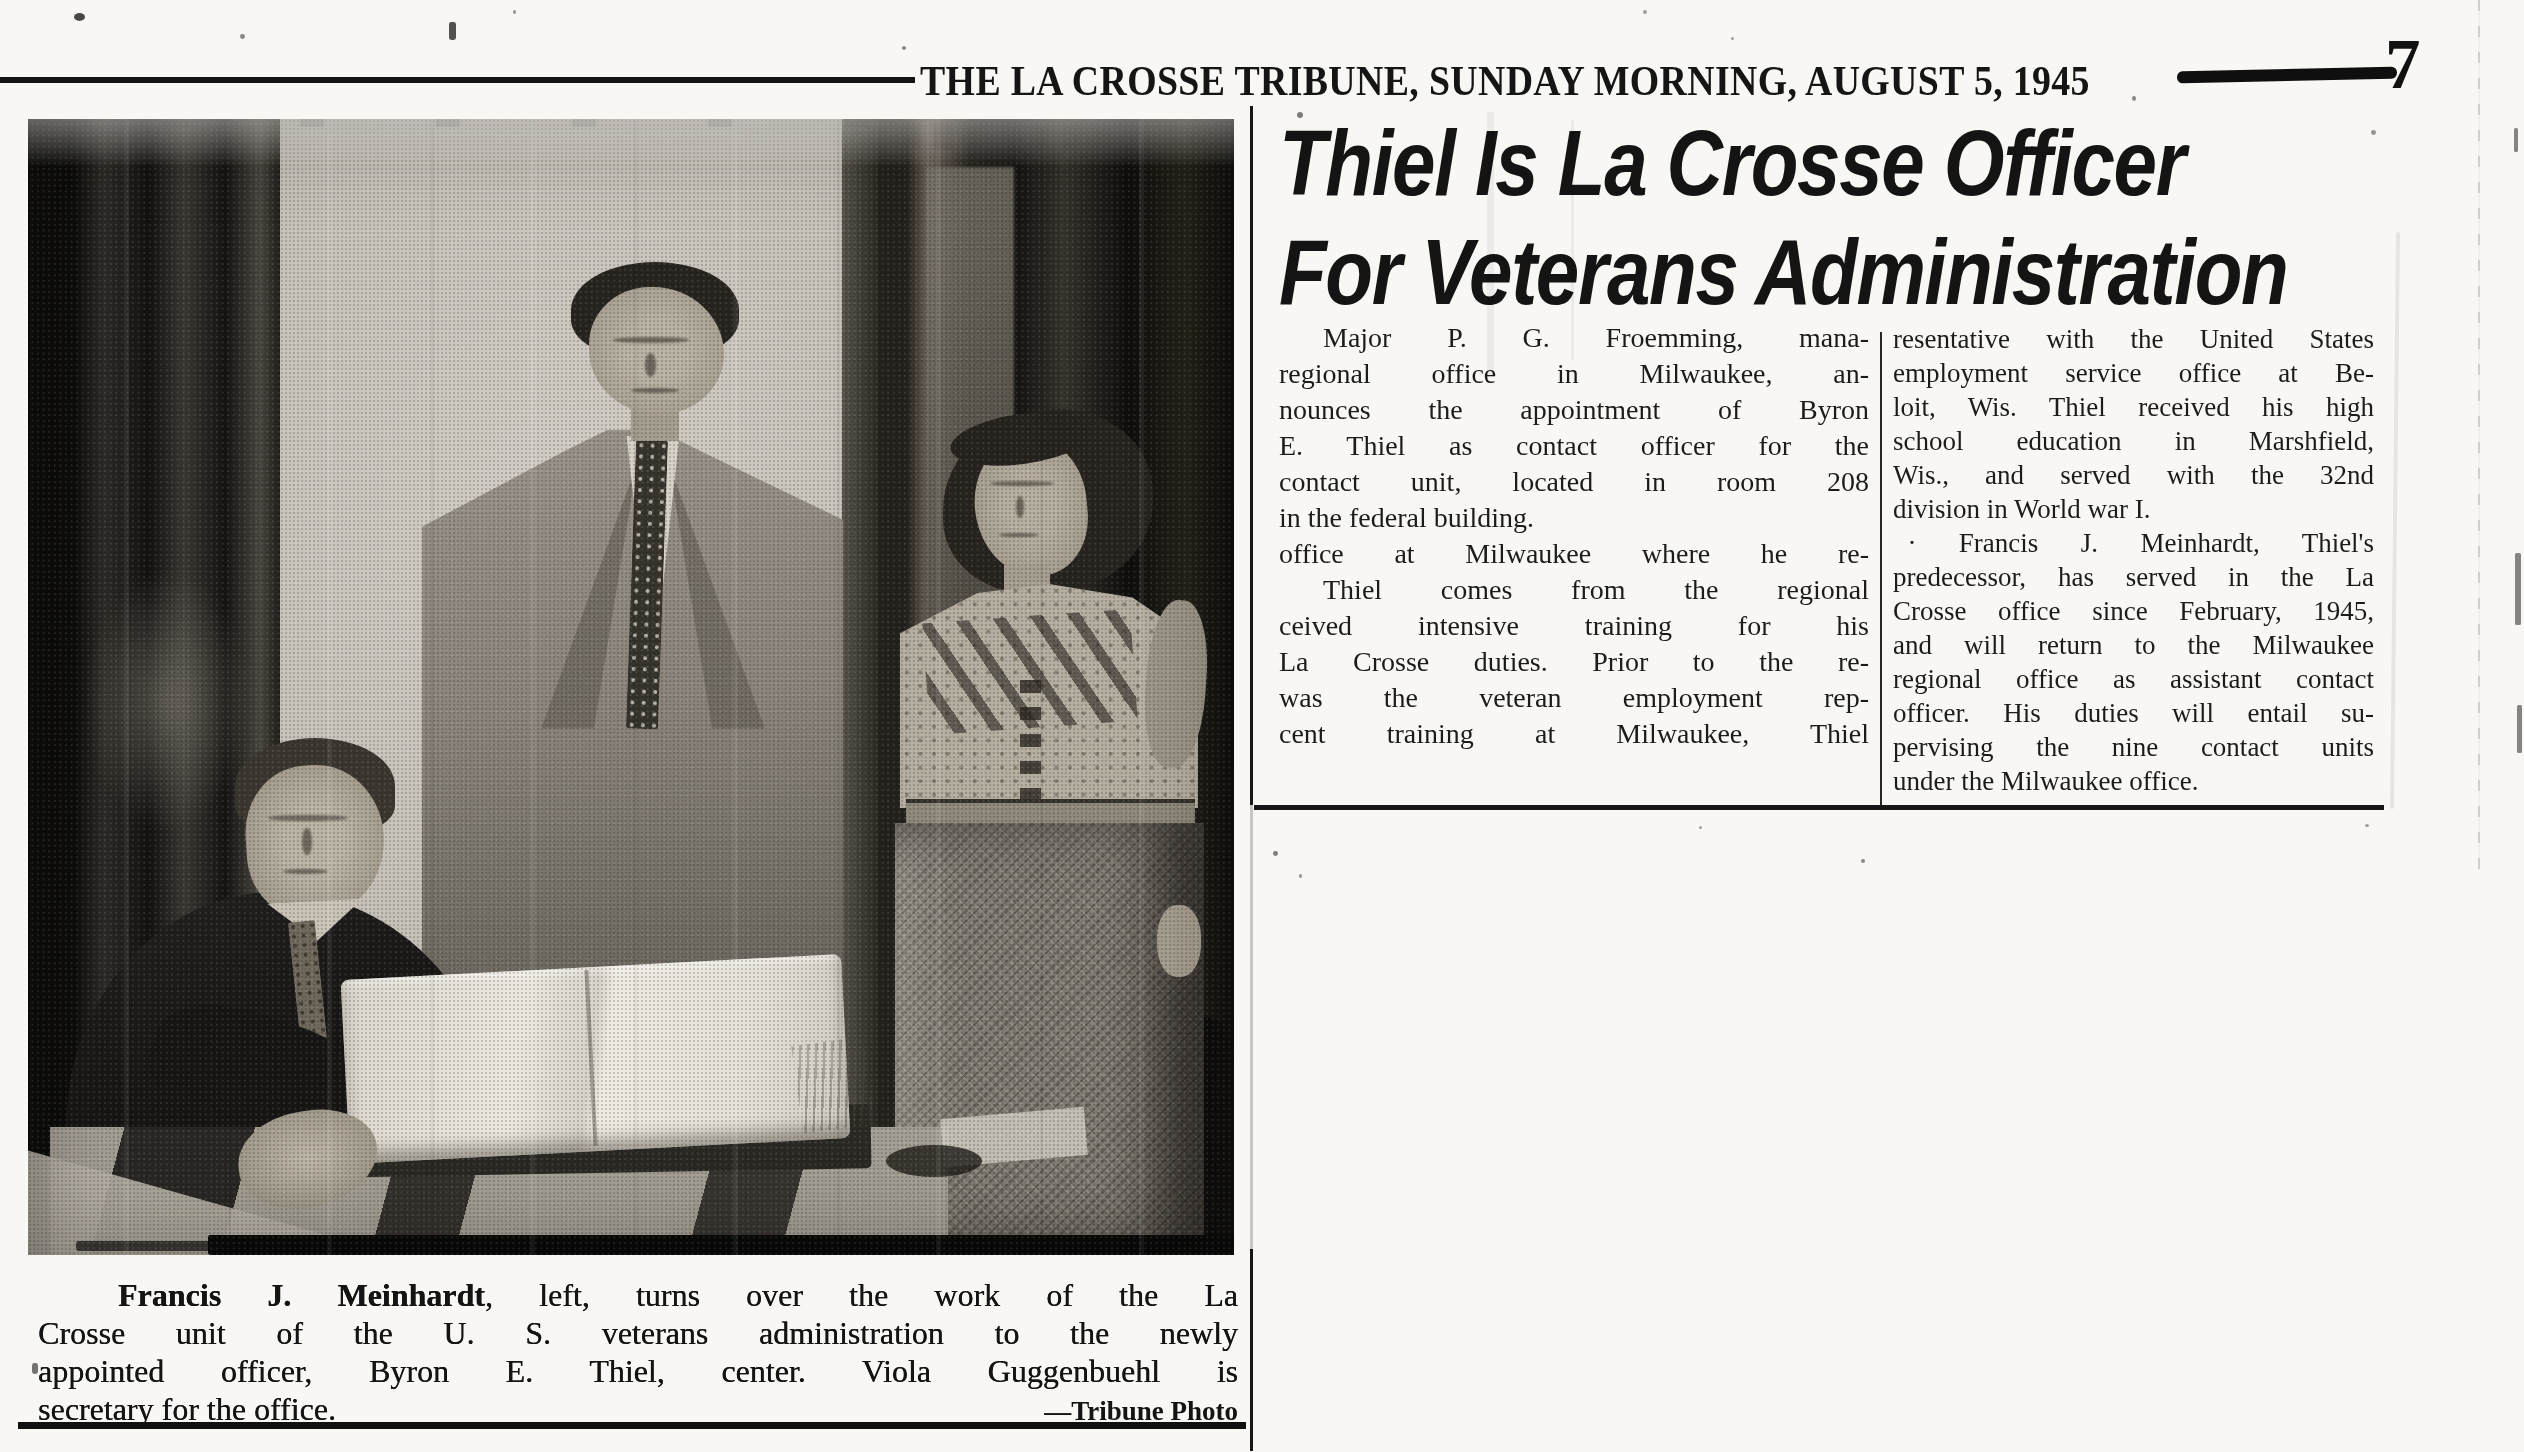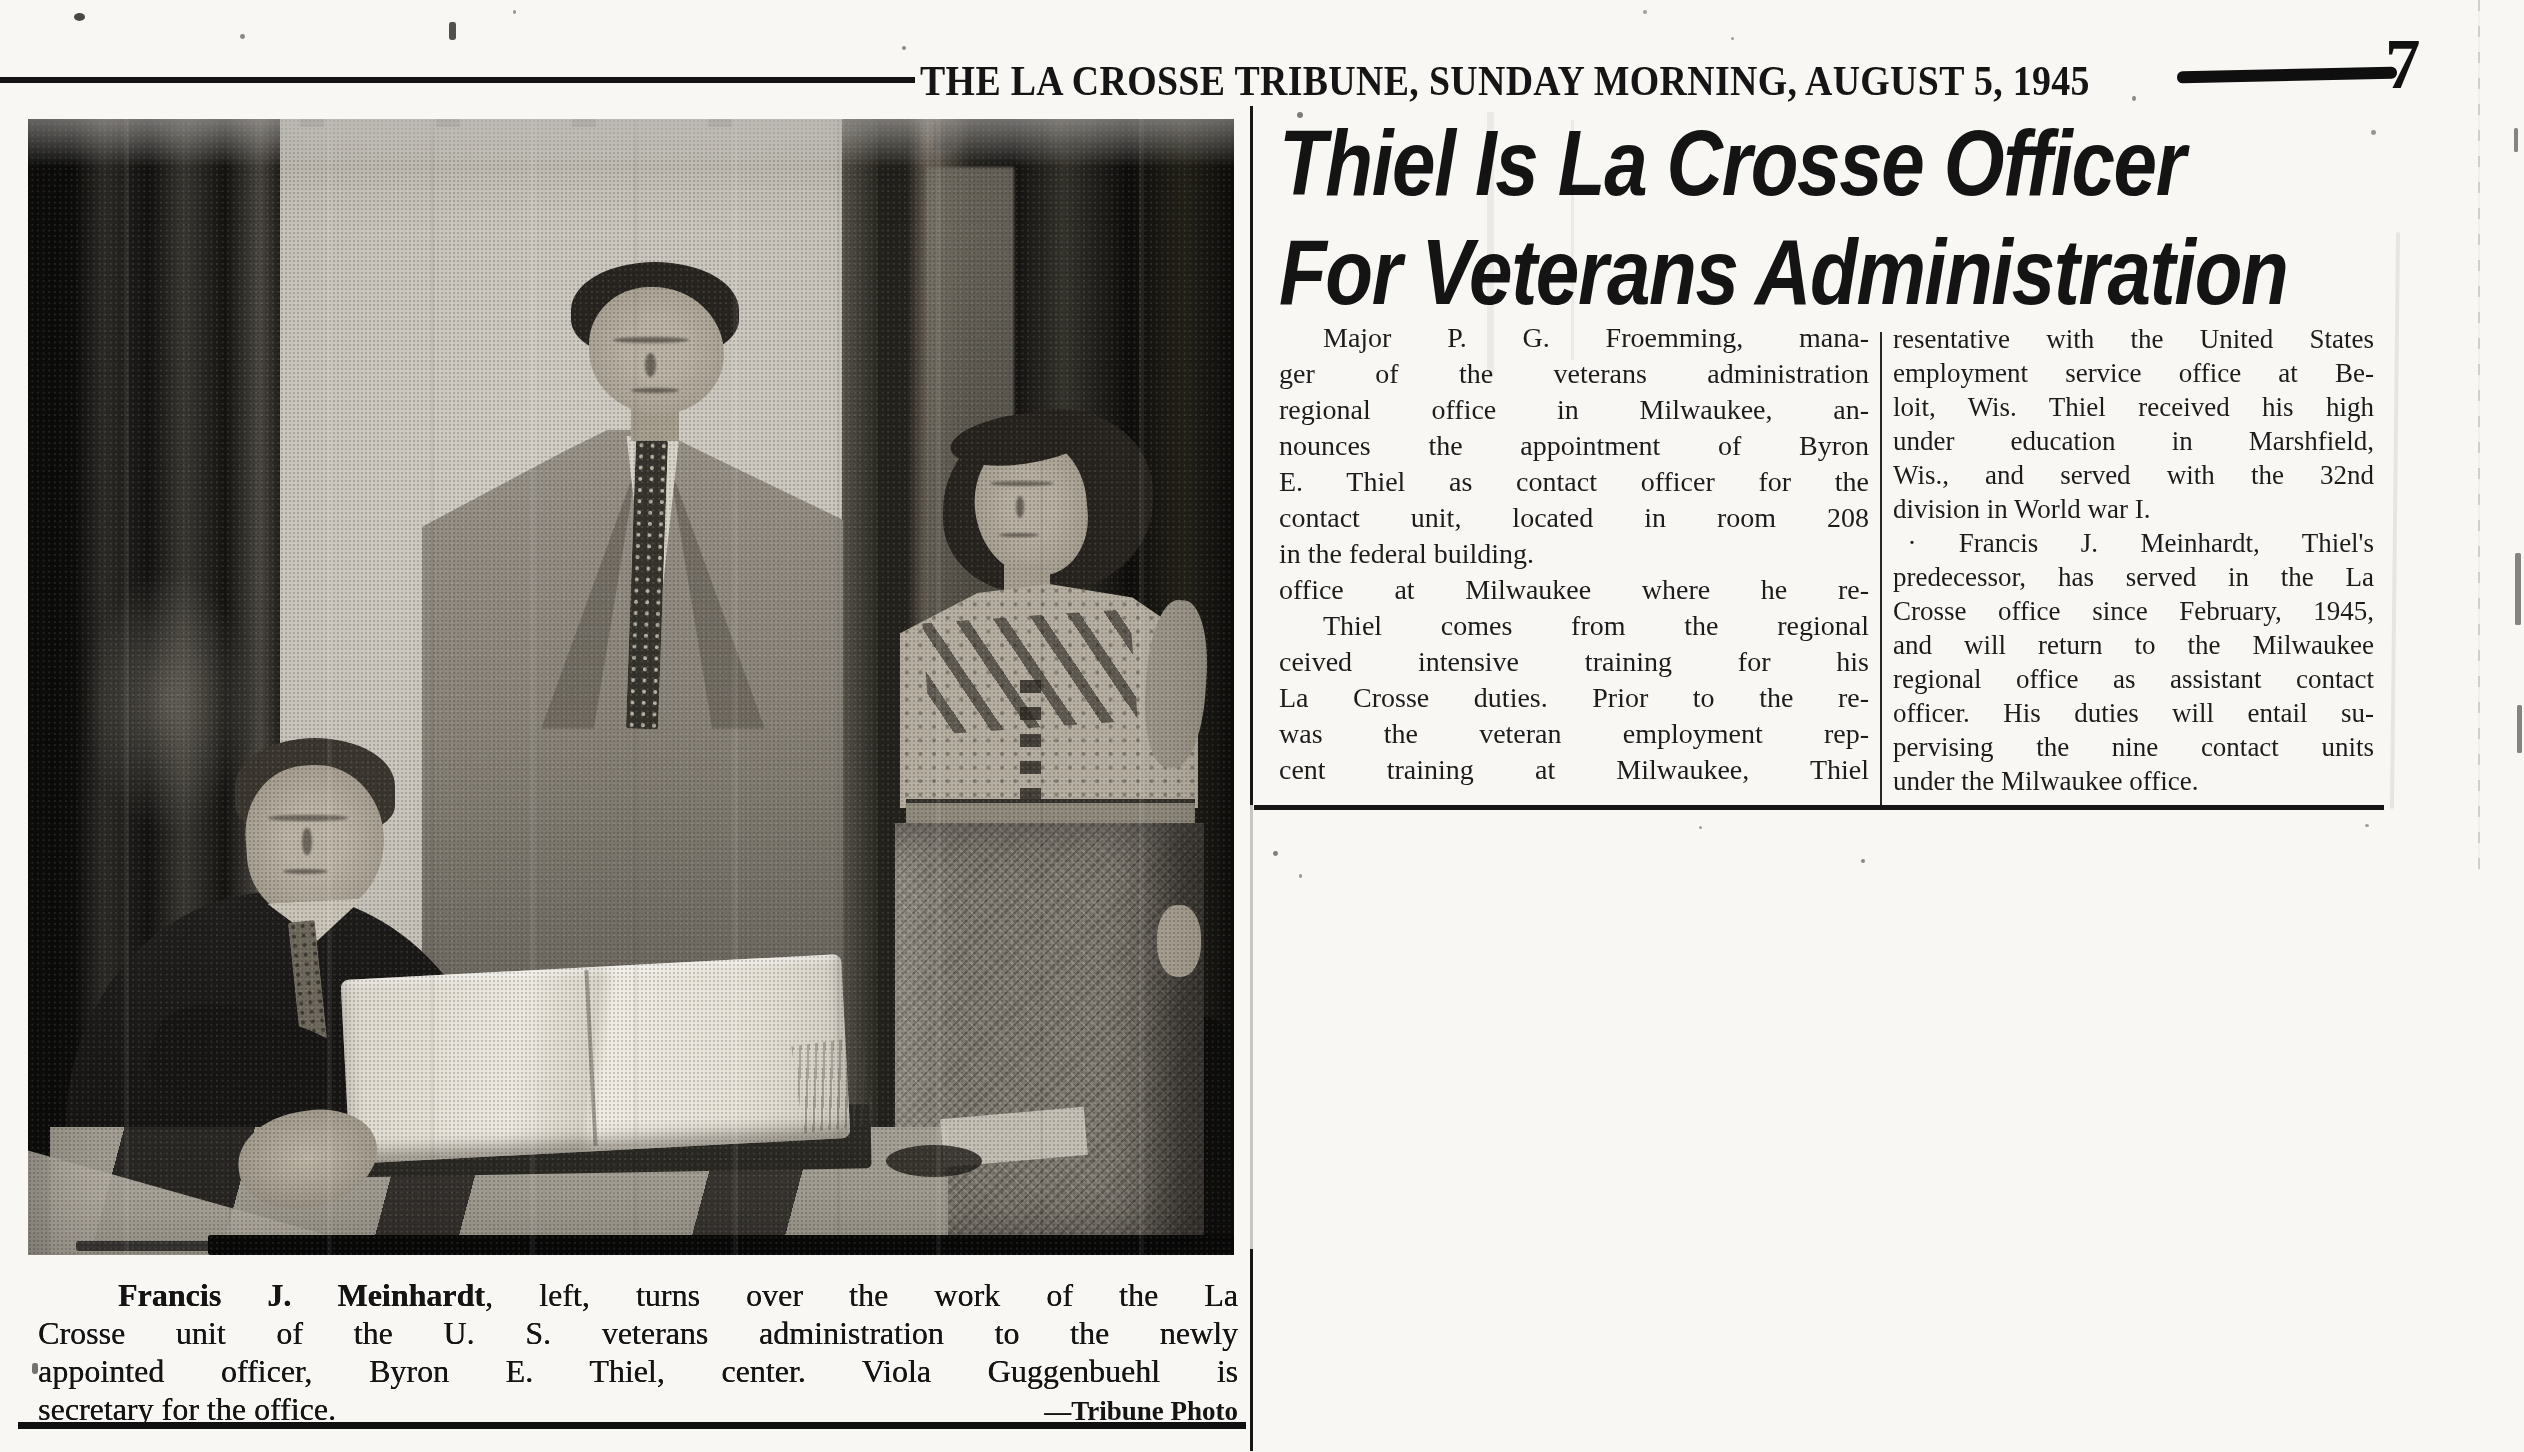--- a/index.html
+++ b/index.html
@@ -249,39 +249,38 @@
 <div class="abs col-divider"></div>
 <div class="abs article-rule"></div>
 
 <div class="abs headline">
   <div>Thiel Is La Crosse Officer</div>
   <div>For Veterans Administration</div>
 </div>
 
 <div class="abs col col1">
   <div class="ln ind">Major P. G. Froemming, mana-</div>
-  <div class="ln">ger of the veterans administration</div>
   <div class="ln">regional office in Milwaukee, an-</div>
   <div class="ln">nounces the appointment of Byron</div>
   <div class="ln">E. Thiel as contact officer for the</div>
   <div class="ln">contact unit, located in room 208</div>
   <div class="ln pe">in the federal building.</div>
   <div class="ln">office at Milwaukee where he re-</div>
   <div class="ln ind">Thiel comes from the regional</div>
   <div class="ln">ceived intensive training for his</div>
   <div class="ln">La Crosse duties. Prior to the re-</div>
   <div class="ln">was the veteran employment rep-</div>
   <div class="ln">cent training at Milwaukee, Thiel</div>
 </div>
 
 <div class="abs col col2">
   <div class="ln">resentative with the United States</div>
   <div class="ln">employment service office at Be-</div>
   <div class="ln">loit, Wis. Thiel received his high</div>
-  <div class="ln">under education in Marshfield,</div>
+  <div class="ln">school education in Marshfield,</div>
   <div class="ln">Wis., and served with the 32nd</div>
   <div class="ln pe">division in World war I.</div>
   <div class="ln ind2">· Francis J. Meinhardt, Thiel's</div>
   <div class="ln">predecessor, has served in the La</div>
   <div class="ln">Crosse office since February, 1945,</div>
   <div class="ln">and will return to the Milwaukee</div>
   <div class="ln">regional office as assistant contact</div>
   <div class="ln">officer. His duties will entail su-</div>
   <div class="ln">pervising the nine contact units</div>
   <div class="ln pe">under the Milwaukee office.</div>

